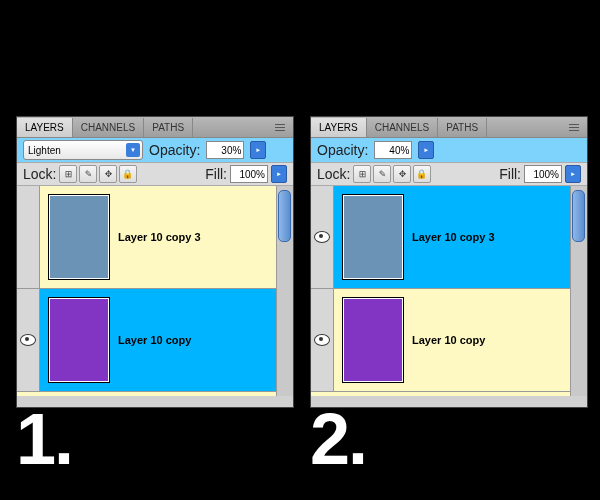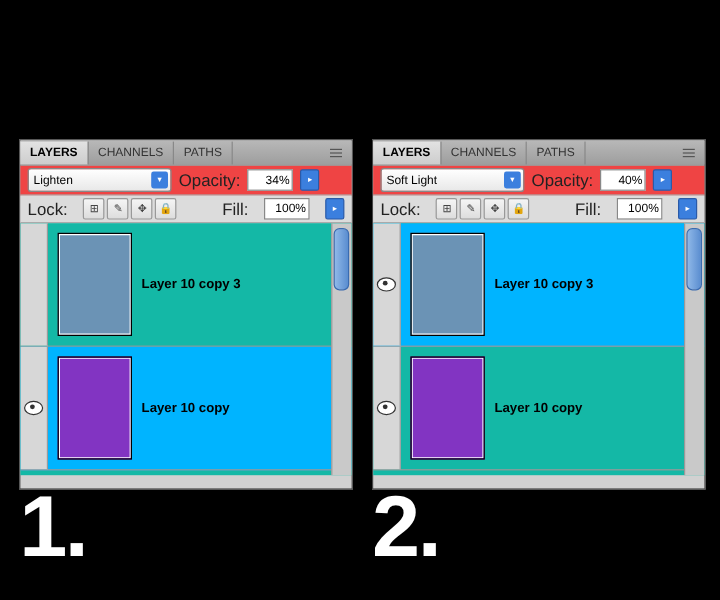--- a/index.html
+++ b/index.html
@@ -1,32 +1,32 @@
 <!DOCTYPE html>
 <html><head>
 <meta charset="utf-8">
 <style>
 body{margin:0;background:#000;width:600px;height:500px;font-family:"Lucida Grande",Arial,sans-serif;font-size:10px;color:#000;position:relative}
 .big-number{position:absolute;color:#fff;font-family:"Arial Black",Arial,sans-serif;font-weight:900;font-size:72px;letter-spacing:-2px}
 .panel{position:absolute;width:276px;height:290px;background:#d1d1d1;border:1px solid #444}
 .tabs{height:20px;background:linear-gradient(#b8b8b8,#9e9e9e);display:flex;align-items:center;border-bottom:1px solid #888;position:relative}
 .tab{padding:4px 8px;font-size:10px;color:#333;border-right:1px solid #888;cursor:default}
-.tab.active{background:linear-gradient(#e2e2e2,#cdcdcd);color:#000;font-weight:700}
+.tab.active{background:linear-gradient(#e2e2e2,#cdcdcd);color:#000;font-weight:400}
 .tab-menu{position:absolute;right:4px;top:4px;width:14px;height:12px;display:flex;flex-direction:column;justify-content:center;gap:2px}
 .tab-menu span{display:block;height:1px;background:#555;width:10px}
-.opts-row{height:24px;background:#ef4444;display:flex;align-items:center;padding:0 6px;border-bottom:1px solid #aaa;gap:6px}
+.opts-row{height:24px;background:#7dd3fc;display:flex;align-items:center;padding:0 6px;border-bottom:1px solid #aaa;gap:6px}
 .blend-select{height:18px;background:linear-gradient(#fff,#e8e8e8);border:1px solid #888;border-radius:3px;display:flex;align-items:center;padding:0 4px;width:110px;position:relative;font-size:10px}
 .blend-select .arrow{position:absolute;right:2px;width:14px;height:14px;background:#3b7fde;border-radius:2px;display:flex;align-items:center;justify-content:center;color:#fff;font-size:7px}
 .label{font-size:14px;color:#222}
 .num-input{width:32px;height:16px;background:#fff;border:1px solid #888;font-size:10px;display:flex;align-items:center;justify-content:flex-end;padding:0 2px}
 .btn-sm{width:14px;height:16px;background:#3b7fde;border:1px solid #2a5aa8;border-radius:2px;color:#fff;font-size:7px;display:flex;align-items:center;justify-content:center}
-.lock-row{height:22px;background:#dcdcdc;display:flex;align-items:center;padding:0 6px;border-bottom:1px solid #aaa;gap:13px}
+.lock-row{height:22px;background:#dcdcdc;display:flex;align-items:center;padding:0 6px;border-bottom:1px solid #aaa;gap:3px}
 .lock-icons{display:flex;gap:2px}
 .lock-ico{width:16px;height:16px;border:1px solid #999;background:linear-gradient(#f5f5f5,#ddd);border-radius:2px;display:flex;align-items:center;justify-content:center;font-size:9px;color:#444}
-.layers-area{height:210px;background:#14b8a6;position:relative;overflow:hidden}
+.layers-area{height:210px;background:#fef9c3;position:relative;overflow:hidden}
 .layer-row{height:102px;display:flex;align-items:center;border-bottom:1px solid #999;position:relative}
 .layer-row.selected{background:#00b4ff}
 .vis-col{width:22px;height:100%;background:#d7d7d7;border-right:1px solid #999;display:flex;align-items:center;justify-content:center}
 .eye{width:14px;height:10px;border:1px solid #333;border-radius:50%;position:relative;background:#fff}
 .eye::after{content:"";position:absolute;width:4px;height:4px;background:#333;border-radius:50%;top:2px;left:4px}
 .thumb{width:60px;height:84px;border:1px solid #000;margin:0 8px;box-shadow:inset 0 0 0 1px #fff}
 .thumb.blue{background:#6b93b5}
 .thumb.purple{background:#8234c2}
 .layer-name{font-size:11px;color:#000;font-weight:600}
 .scrollbar{position:absolute;right:0;top:0;width:16px;height:100%;background:#c9c9c9;border-left:1px solid #999}
@@ -46,21 +46,21 @@
         <span></span>
         <span></span>
       </div>
   </div>
   <div class="opts-row">
     <div class="blend-select">
       <span>Lighten</span>
       <span class="arrow">▾</span>
     </div>
     <span class="label">Opacity:</span>
-    <div class="num-input">34%</div>
+    <div class="num-input">30%</div>
     <div class="btn-sm">▸</div>
   </div>
   <div class="lock-row">
     <span class="label">Lock:</span>
     <div class="lock-icons">
       <div class="lock-ico">⊞</div>
       <div class="lock-ico">✎</div>
       <div class="lock-ico">✥</div>
       <div class="lock-ico">🔒</div>
     </div>
@@ -93,24 +93,20 @@
     <div class="tab active">LAYERS</div>
     <div class="tab">CHANNELS</div>
     <div class="tab">PATHS</div>
     <div class="tab-menu">
         <span></span>
         <span></span>
         <span></span>
       </div>
   </div>
   <div class="opts-row">
-    <div class="blend-select">
-      <span>Soft Light</span>
-      <span class="arrow">▾</span>
-    </div>
     <span class="label">Opacity:</span>
     <div class="num-input">40%</div>
     <div class="btn-sm">▸</div>
   </div>
   <div class="lock-row">
     <span class="label">Lock:</span>
     <div class="lock-icons">
       <div class="lock-ico">⊞</div>
       <div class="lock-ico">✎</div>
       <div class="lock-ico">✥</div>

